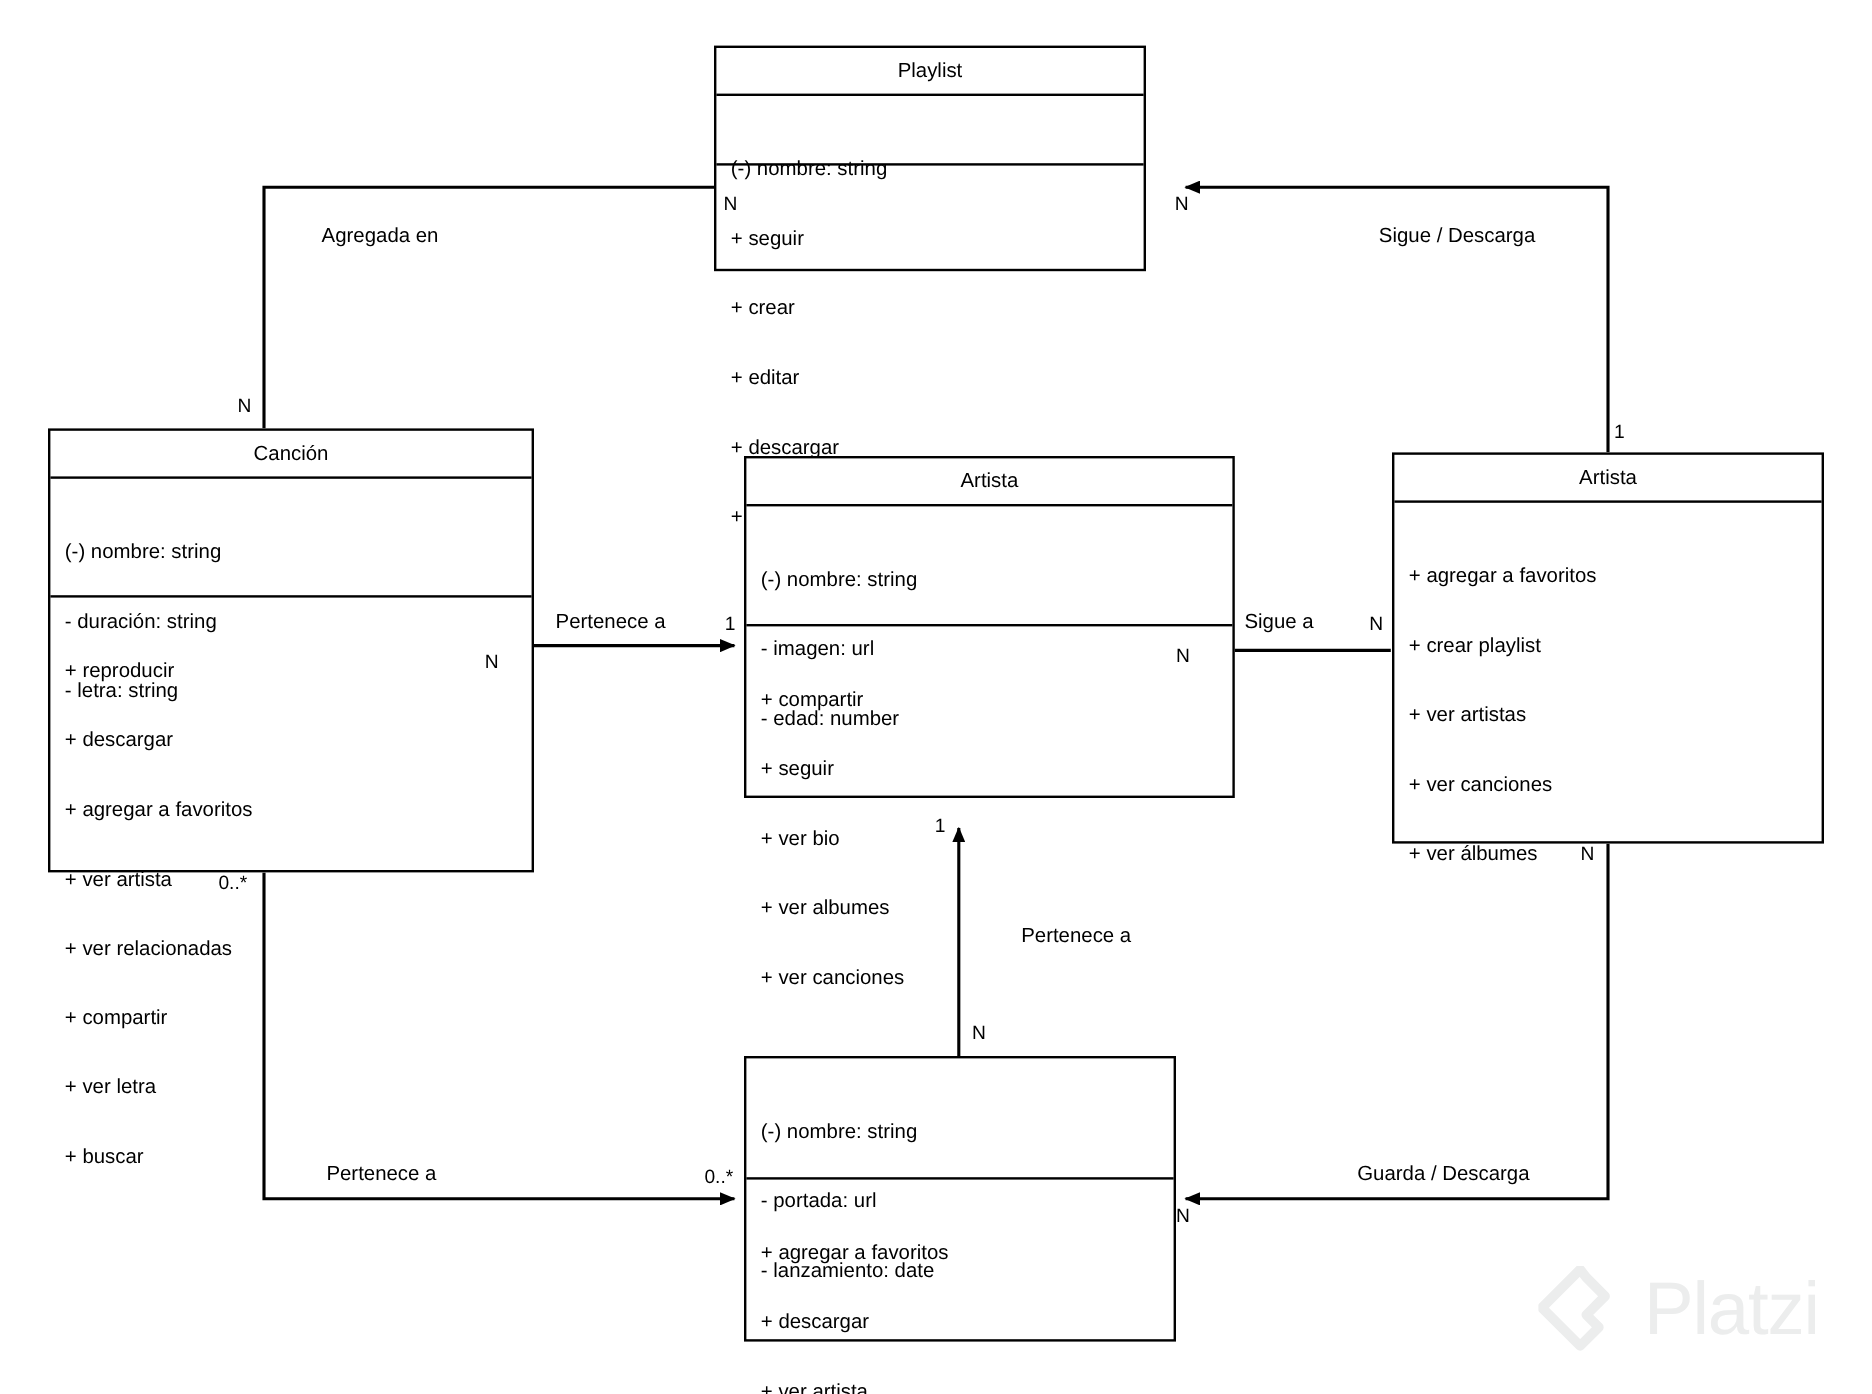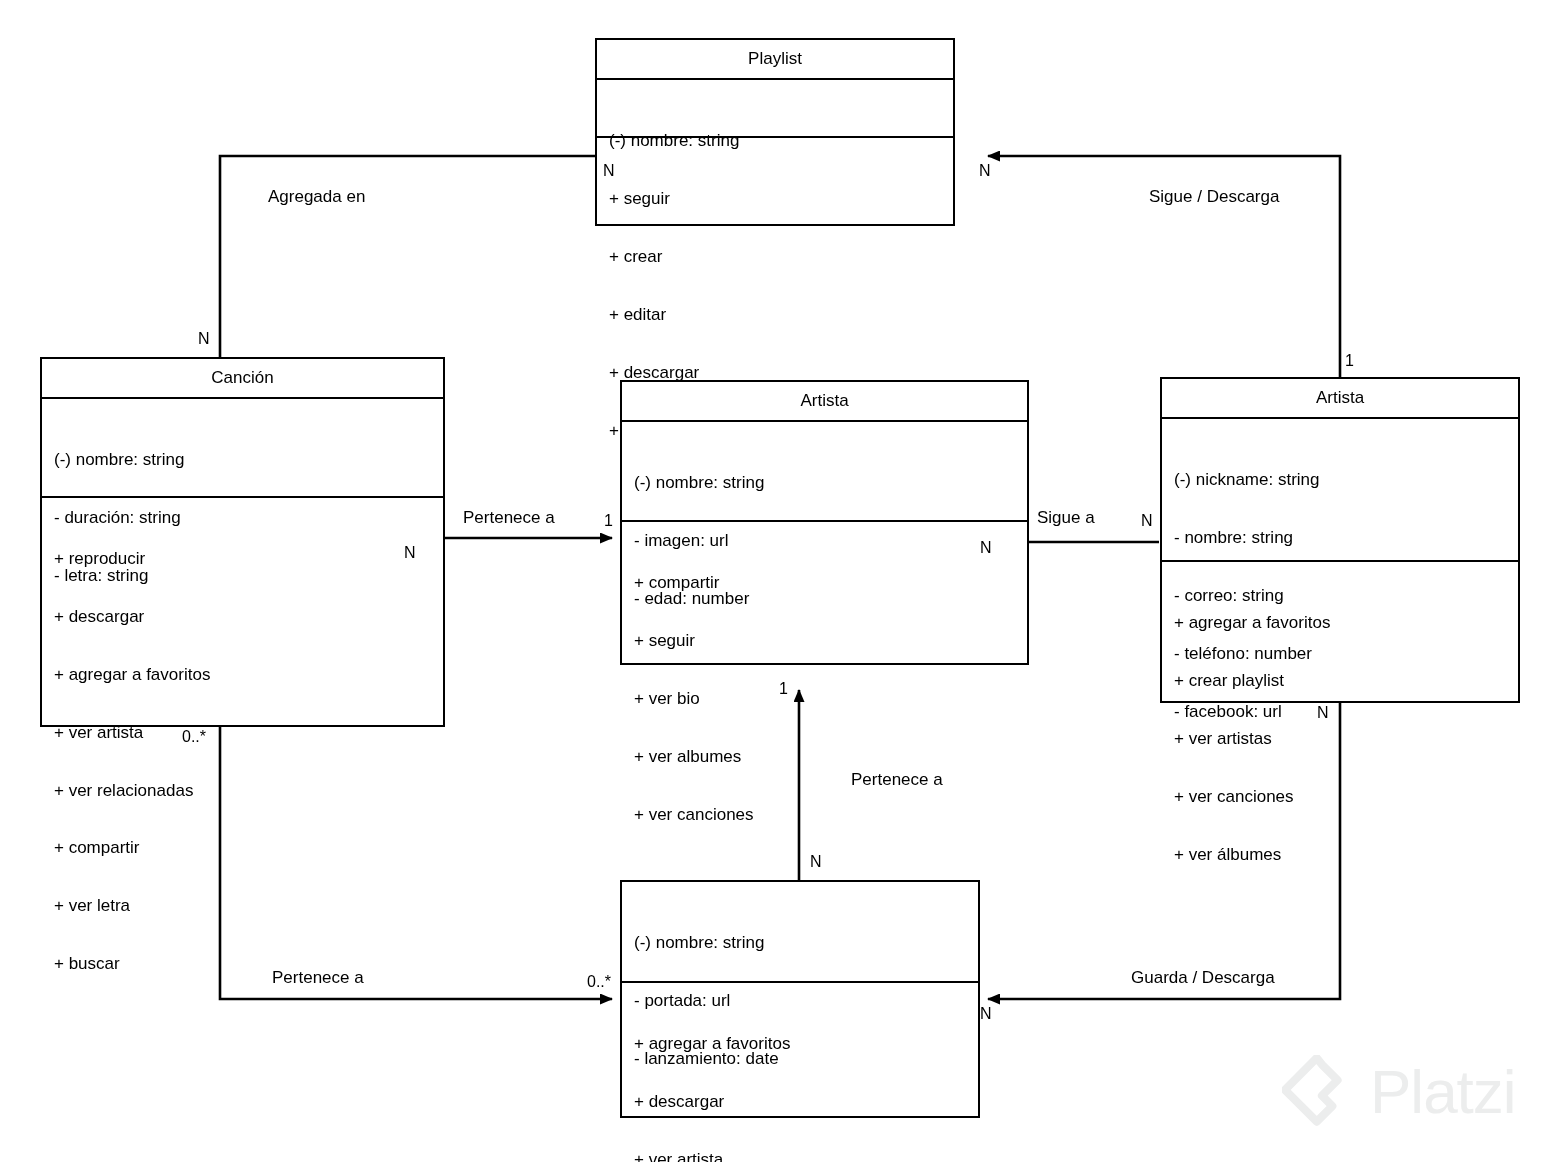--- a/index.html
+++ b/index.html
@@ -205,27 +205,20 @@
       <div class="uml-line">+ compartir</div>
       <div class="uml-line">+ seguir</div>
       <div class="uml-line">+ ver bio</div>
       <div class="uml-line">+ ver albumes</div>
       <div class="uml-line">+ ver canciones</div>
     </div>
   </div>
 
   <div class="uml-class" style="left:1160px; top:377px; width:360px; height:326px;">
     <div class="uml-title">Artista</div>
-    <div class="uml-section uml-attrs" style="height:143px;">
-      <div class="uml-line">(-) nickname: string</div>
-      <div class="uml-line">- nombre: string</div>
-      <div class="uml-line">- correo: string</div>
-      <div class="uml-line">- teléfono: number</div>
-      <div class="uml-line">- facebook: url</div>
-    </div>
     <div class="uml-section">
       <div class="uml-line">+ agregar a favoritos</div>
       <div class="uml-line">+ crear playlist</div>
       <div class="uml-line">+ ver artistas</div>
       <div class="uml-line">+ ver canciones</div>
       <div class="uml-line">+ ver álbumes</div>
     </div>
   </div>
 
   <div class="uml-class" style="left:620px; top:880px; width:360px; height:238px;">

